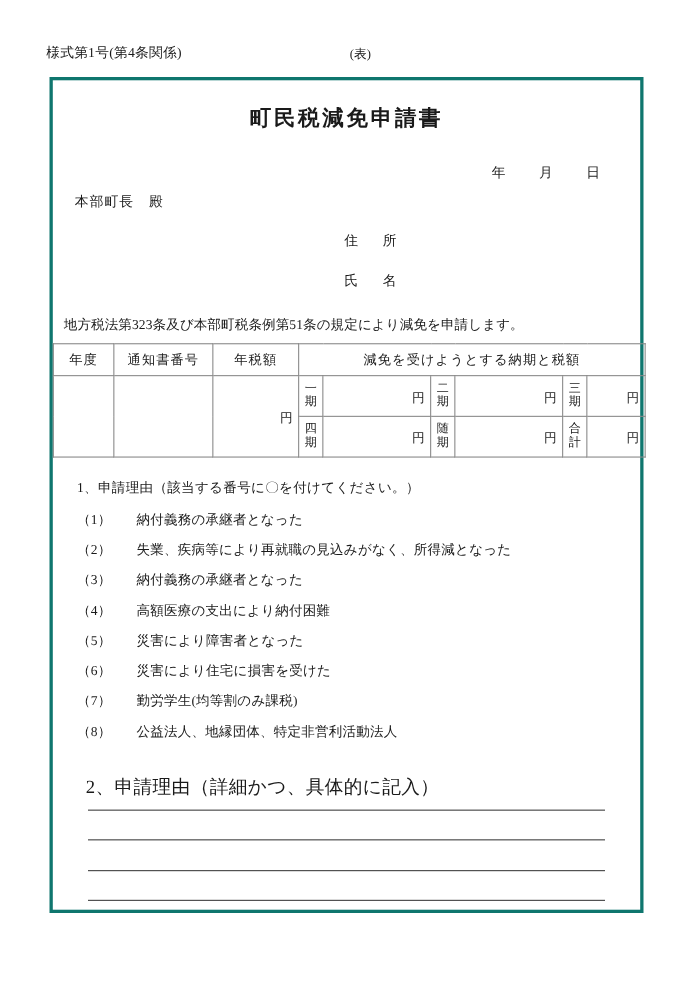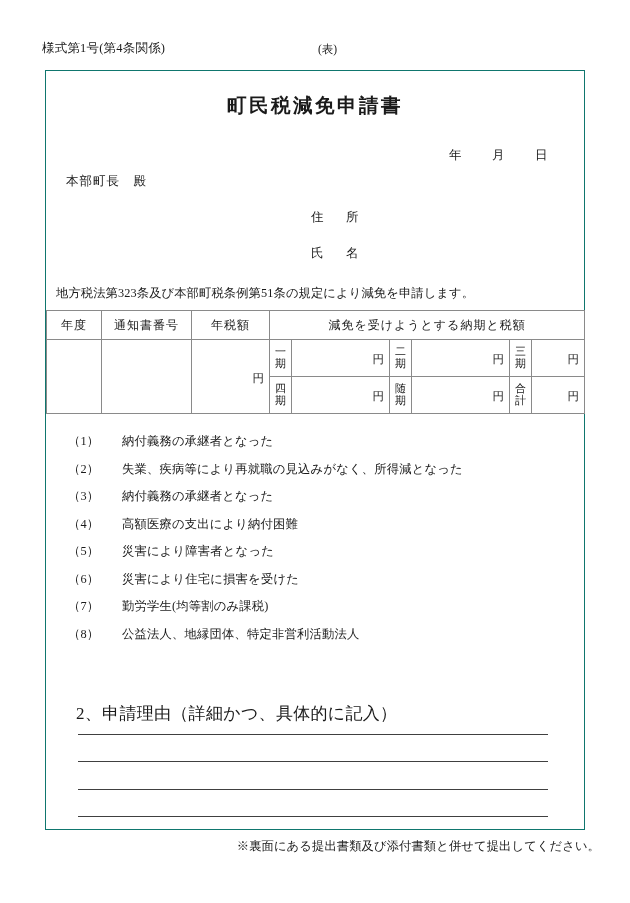--- a/index.html
+++ b/index.html
@@ -40,21 +40,21 @@
     white-space: nowrap;
   }
 
   
   .frame {
     position: absolute;
     left: 45px;
     top: 70px;
     width: 540px;
     height: 760px;
-    border: 1px solid #0f766e;
+    border: 3px solid #0f766e;
     box-sizing: border-box;
   }
 
   .title {
     position: absolute;
     left: 0;
     top: 21px;
     width: 100%;
     text-align: center;
     font-size: 19.5px;
@@ -289,20 +289,21 @@
           <td class="period-label">
             <span>合</span>
             <span>計</span>
           </td>
           <td class="yen-cell cell-blank"><span class="yen-mark">円</span></td>
         </tr>
       </tbody>
     </table>
 
     <div class="reasons">
+      <div class="reasons-head">1、申請理由（該当する番号に〇を付けてください。）</div>
 
       <div class="reason-item">
         <div class="reason-num">（1）</div>
         <div class="reason-text">納付義務の承継者となった</div>
       </div>
       <div class="reason-item">
         <div class="reason-num">（2）</div>
         <div class="reason-text">失業、疾病等により再就職の見込みがなく、所得減となった</div>
       </div>
       <div class="reason-item">
@@ -335,15 +336,14 @@
 
     <div class="write-lines">
       <div class="write-line"></div>
       <div class="write-line"></div>
       <div class="write-line"></div>
       <div class="write-line"></div>
     </div>
 
   </div>
 
-  <div class="footnote">※裏面にある提出書類及び添付書類と併せて提出してください。</div>
 
 </div>
 
 </body></html>

